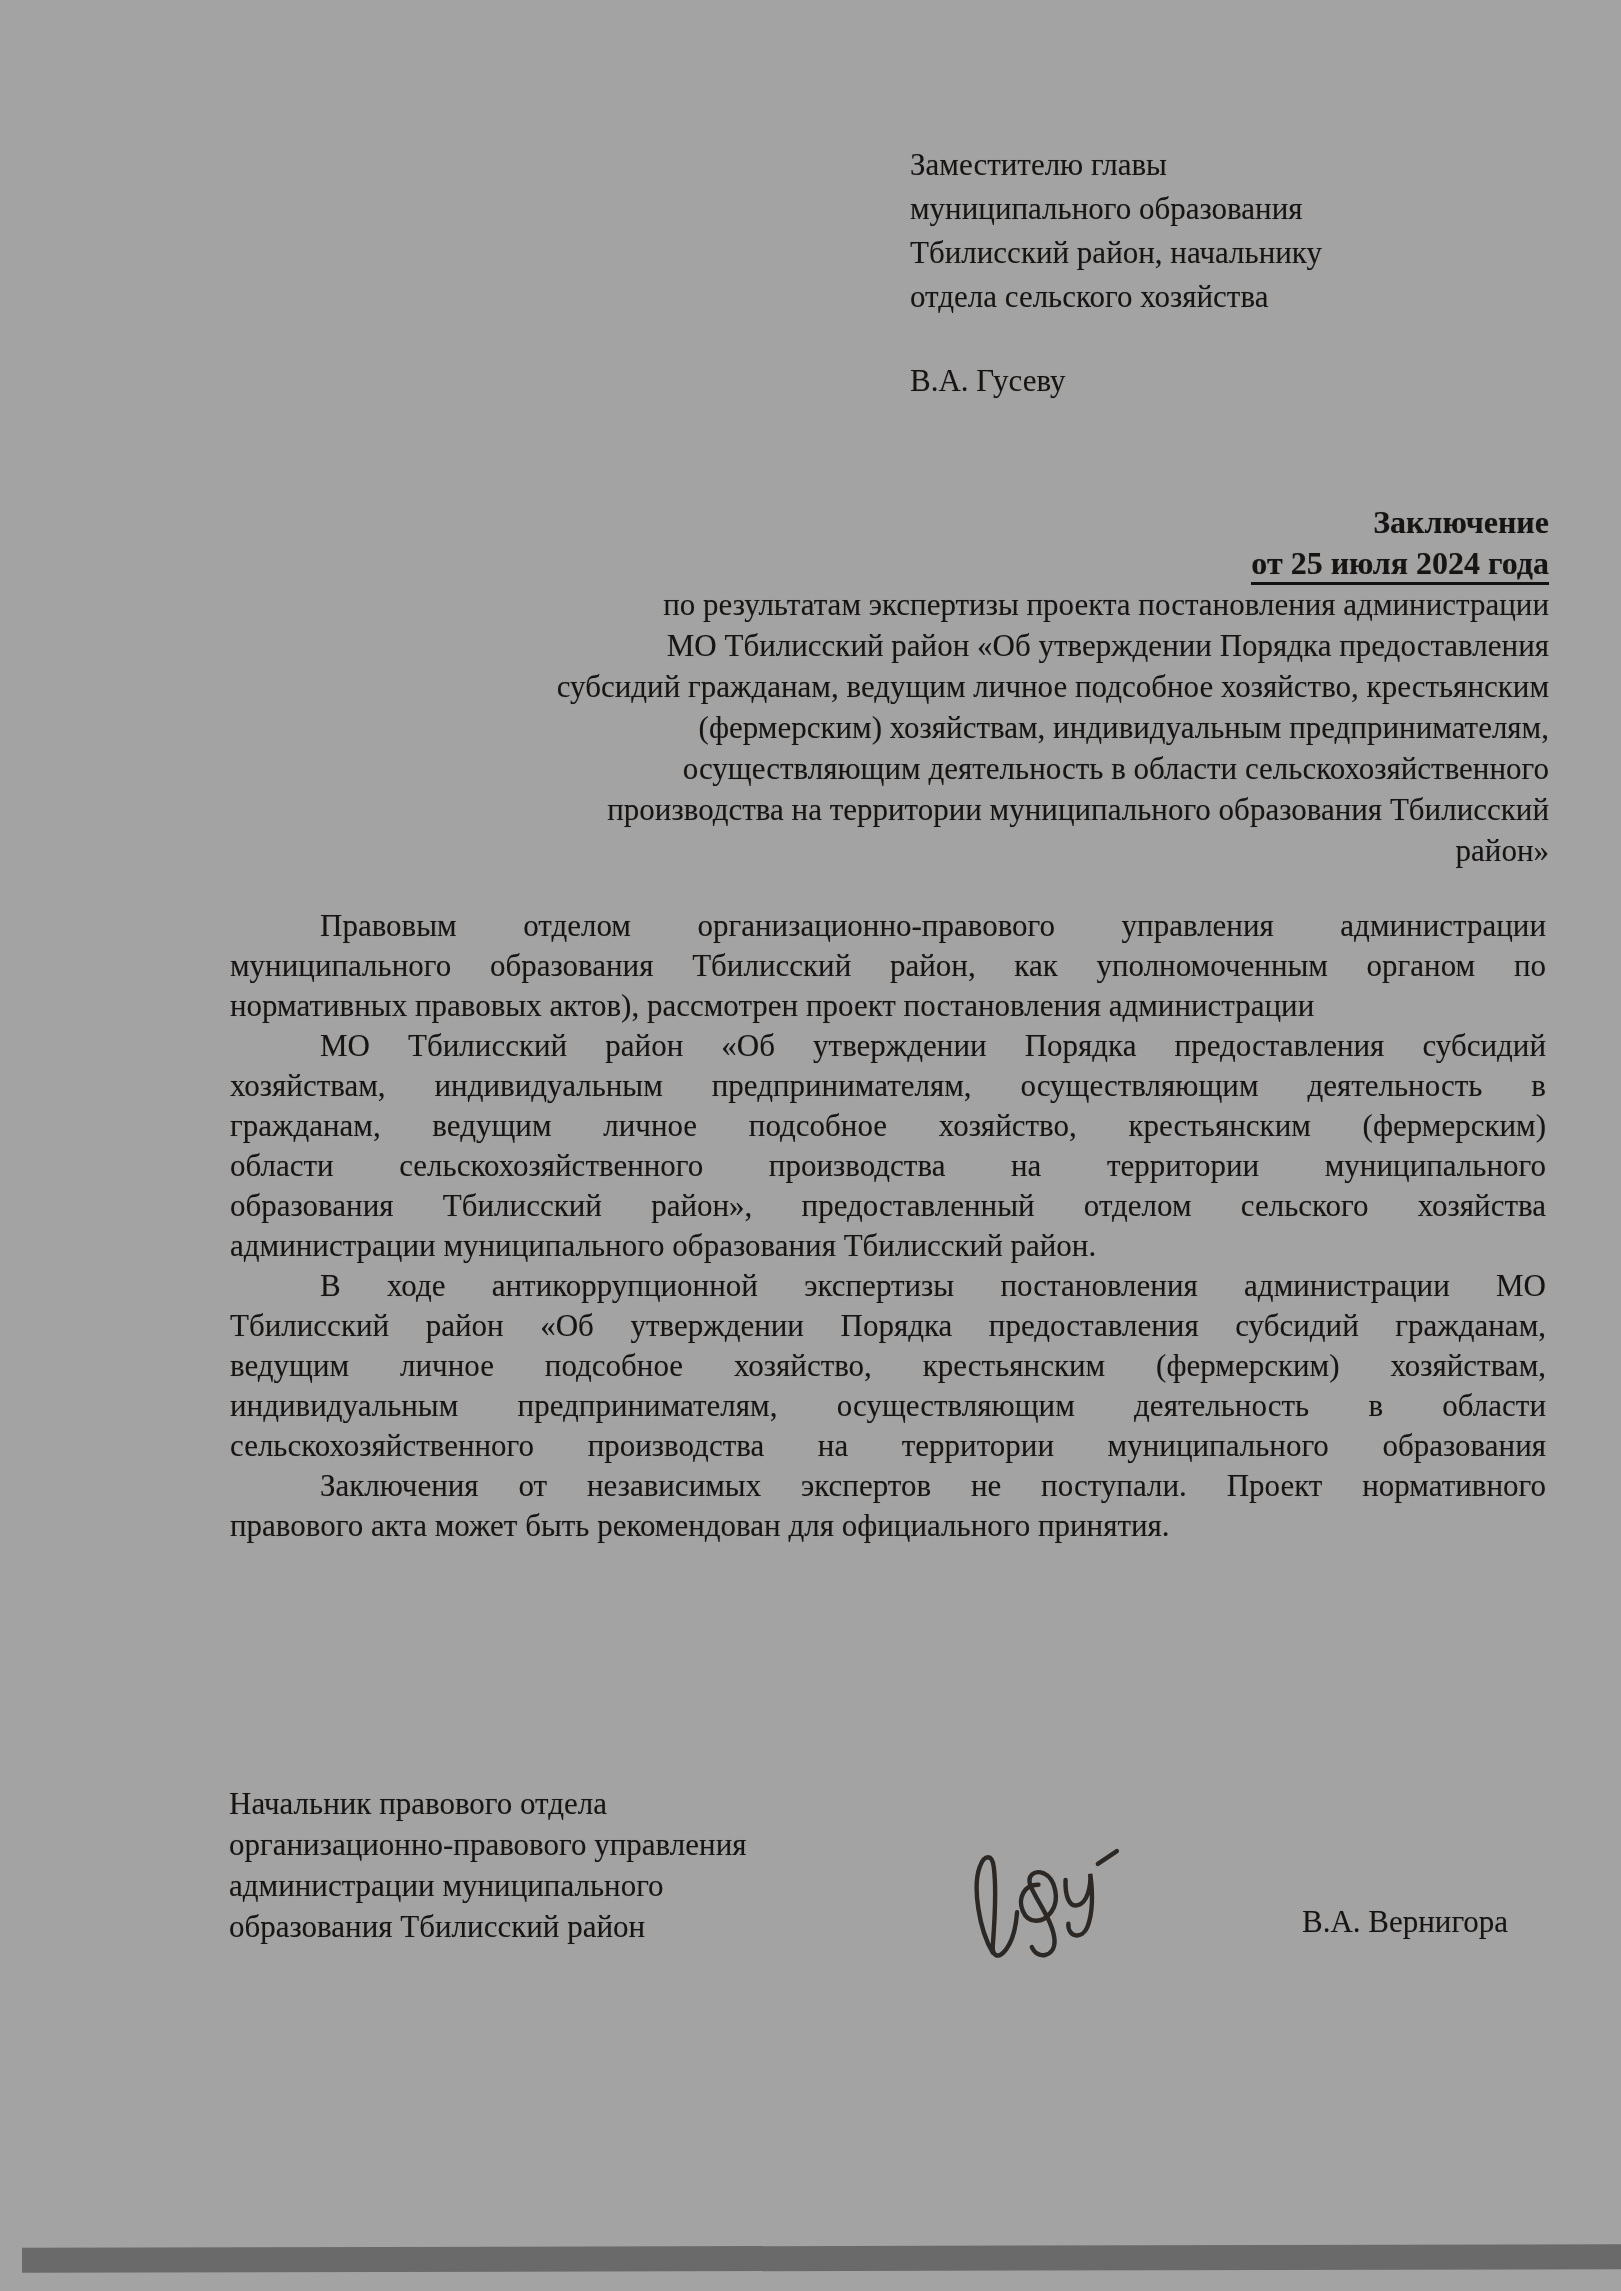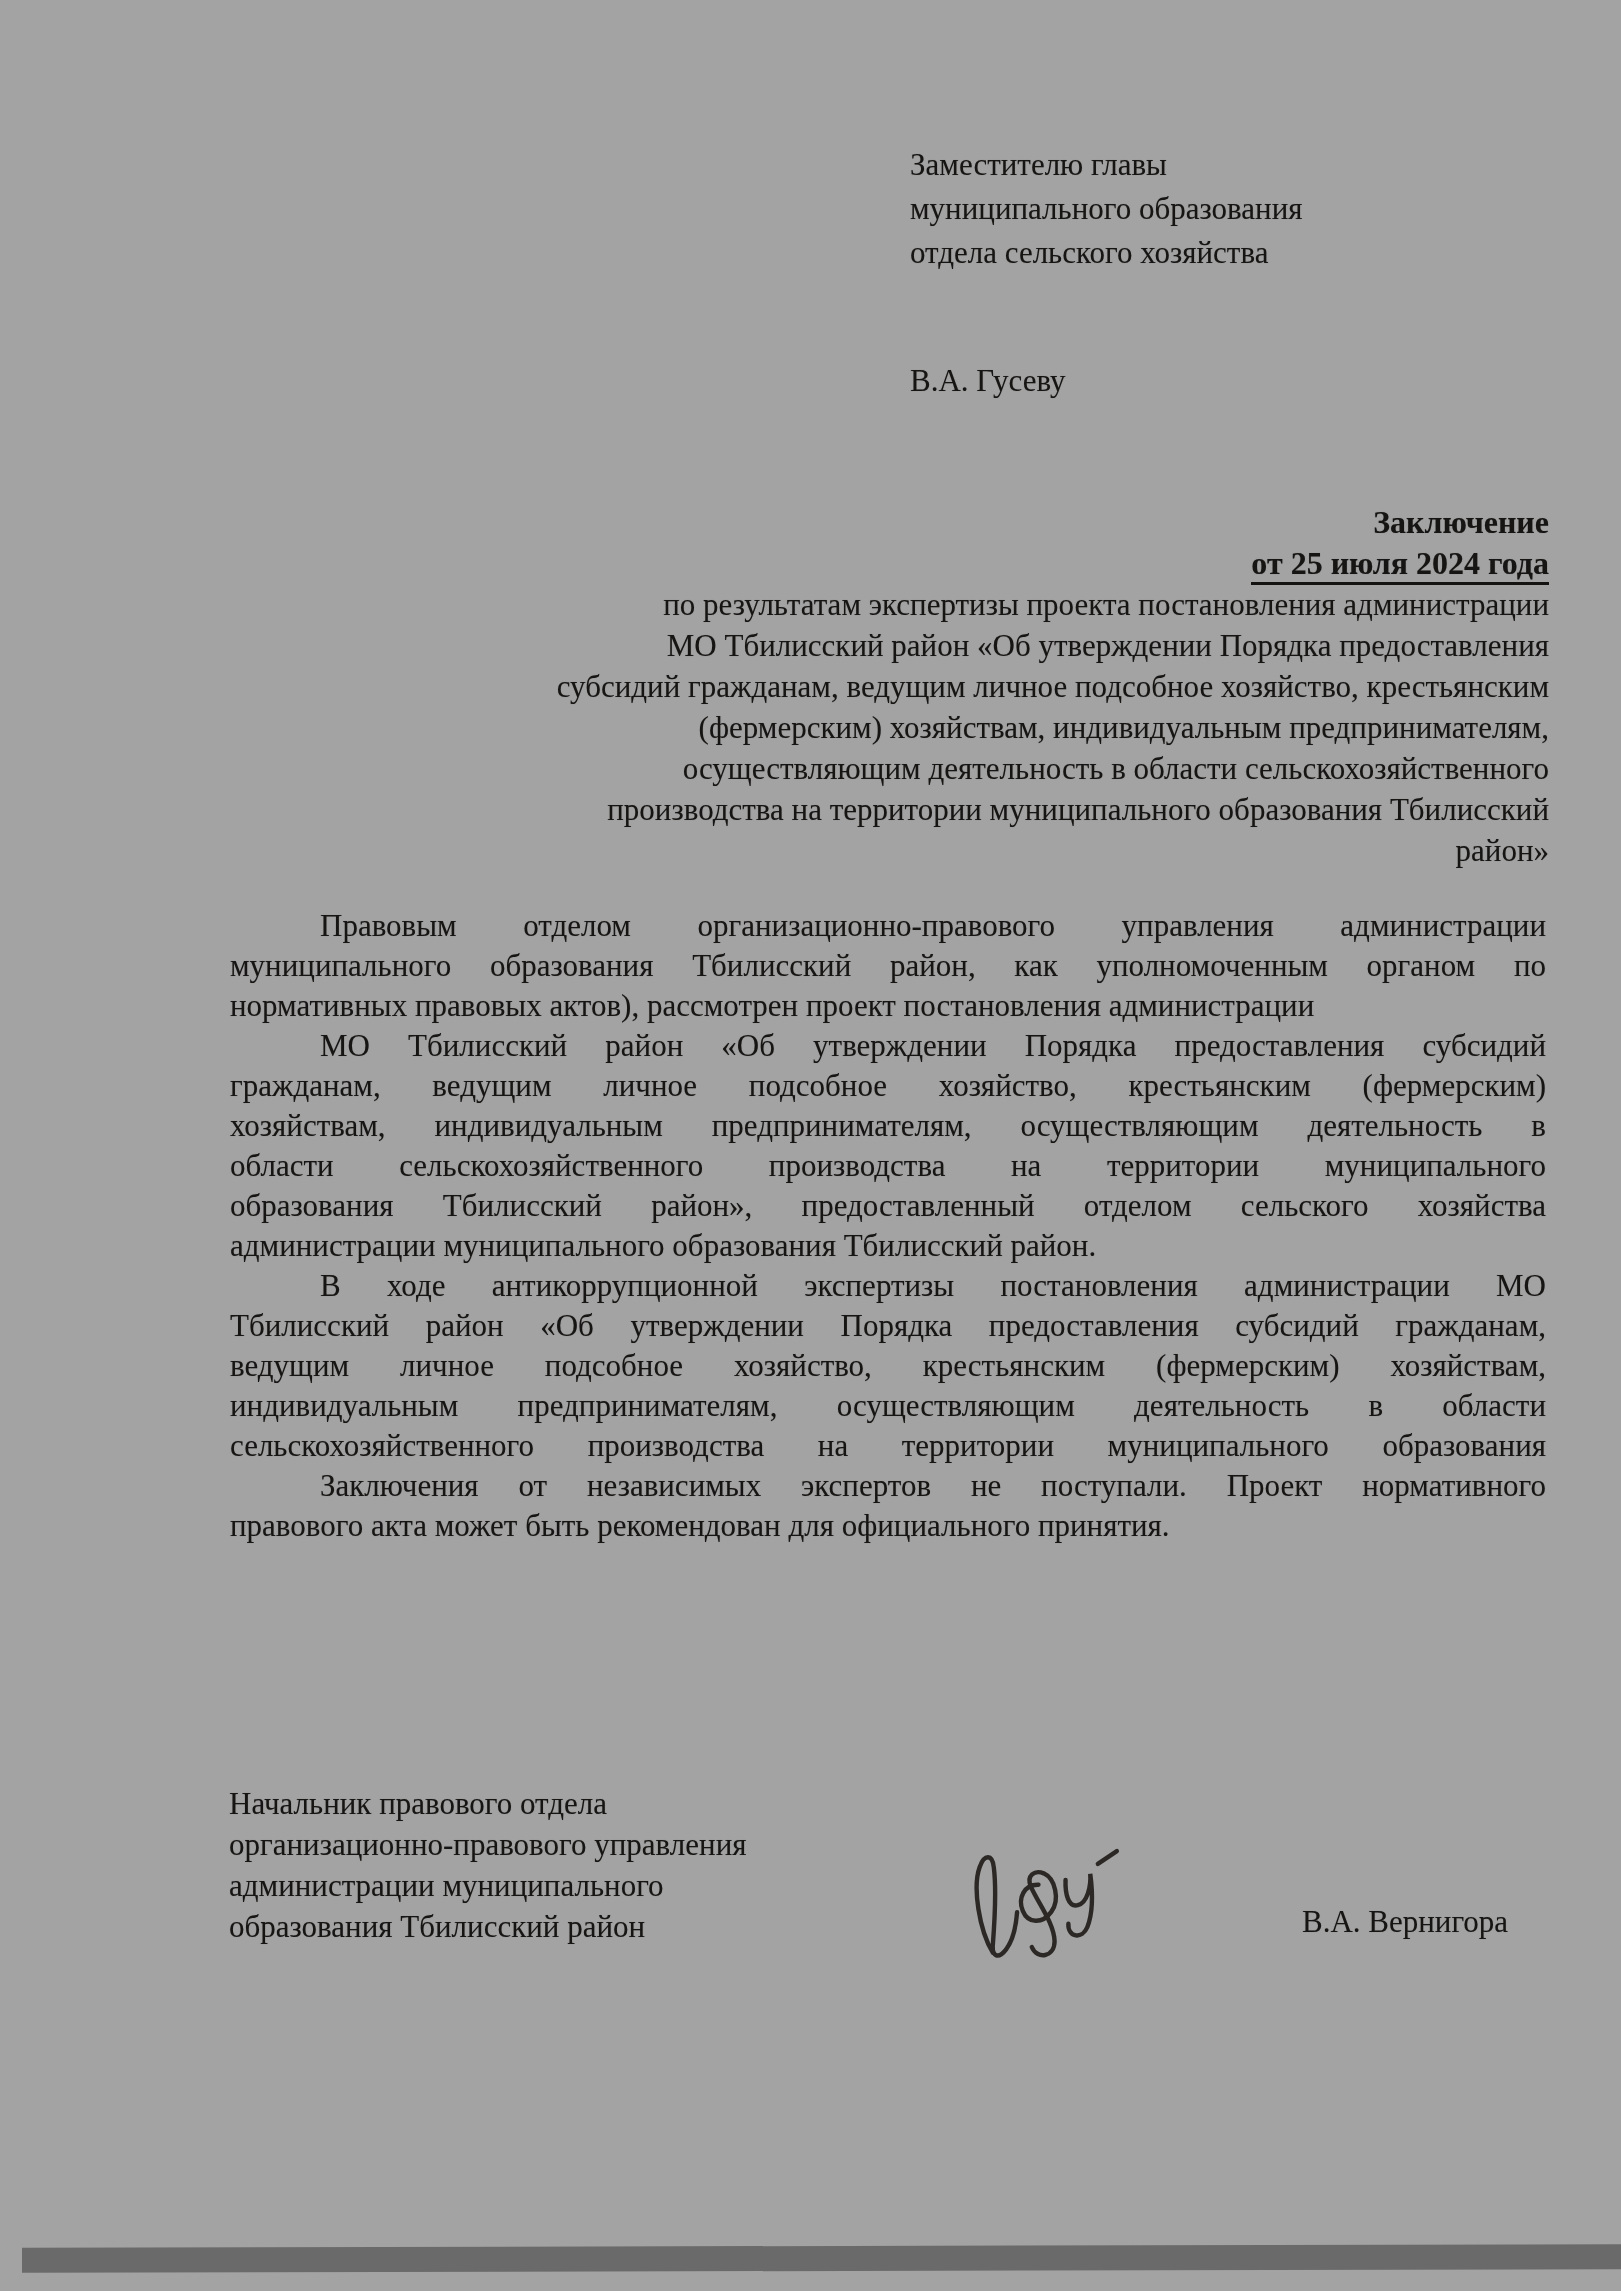--- a/index.html
+++ b/index.html
@@ -98,20 +98,21 @@
   }
 </style>
 </head>
 <body>
 
 <div class="page">
 
   <div class="addressee">
     <div>Заместителю главы</div>
     <div>муниципального образования</div>
+    <div>Тбилисский район, начальнику</div>
     <div>отдела сельского хозяйства</div>
   </div>
 
   <div class="addressee-name">В.А. Гусеву</div>
 
   <div class="title-block">
     <div class="title-heading">Заключение</div>
     <div class="title-date"><span class="u">от 25 июля 2024 года</span></div>
     <div>по результатам экспертизы проекта постановления администрации</div>
     <div>МО Тбилисский район «Об утверждении Порядка предоставления</div>
@@ -123,22 +124,22 @@
   </div>
 
   <div class="body-text">
     <div class="para">
       <div class="ln indent">Правовым отделом организационно-правового управления администрации</div>
       <div class="ln">муниципального образования Тбилисский район, как уполномоченным органом по</div>
       <div class="ln end">нормативных правовых актов), рассмотрен проект постановления администрации</div>
     </div>
     <div class="para">
       <div class="ln indent">МО Тбилисский район «Об утверждении Порядка предоставления субсидий</div>
+      <div class="ln">хозяйствам, индивидуальным предпринимателям, осуществляющим деятельность в</div>
       <div class="ln">гражданам, ведущим личное подсобное хозяйство, крестьянским (фермерским)</div>
-      <div class="ln">хозяйствам, индивидуальным предпринимателям, осуществляющим деятельность в</div>
       <div class="ln">области сельскохозяйственного производства на территории муниципального</div>
       <div class="ln">образования Тбилисский район», предоставленный отделом сельского хозяйства</div>
       <div class="ln end">администрации муниципального образования Тбилисский район.</div>
     </div>
     <div class="para">
       <div class="ln indent">В ходе антикоррупционной экспертизы постановления администрации МО</div>
       <div class="ln">Тбилисский район «Об утверждении Порядка предоставления субсидий гражданам,</div>
       <div class="ln">ведущим личное подсобное хозяйство, крестьянским (фермерским) хозяйствам,</div>
       <div class="ln">индивидуальным предпринимателям, осуществляющим деятельность в области</div>
       <div class="ln">сельскохозяйственного производства на территории муниципального образования</div>

